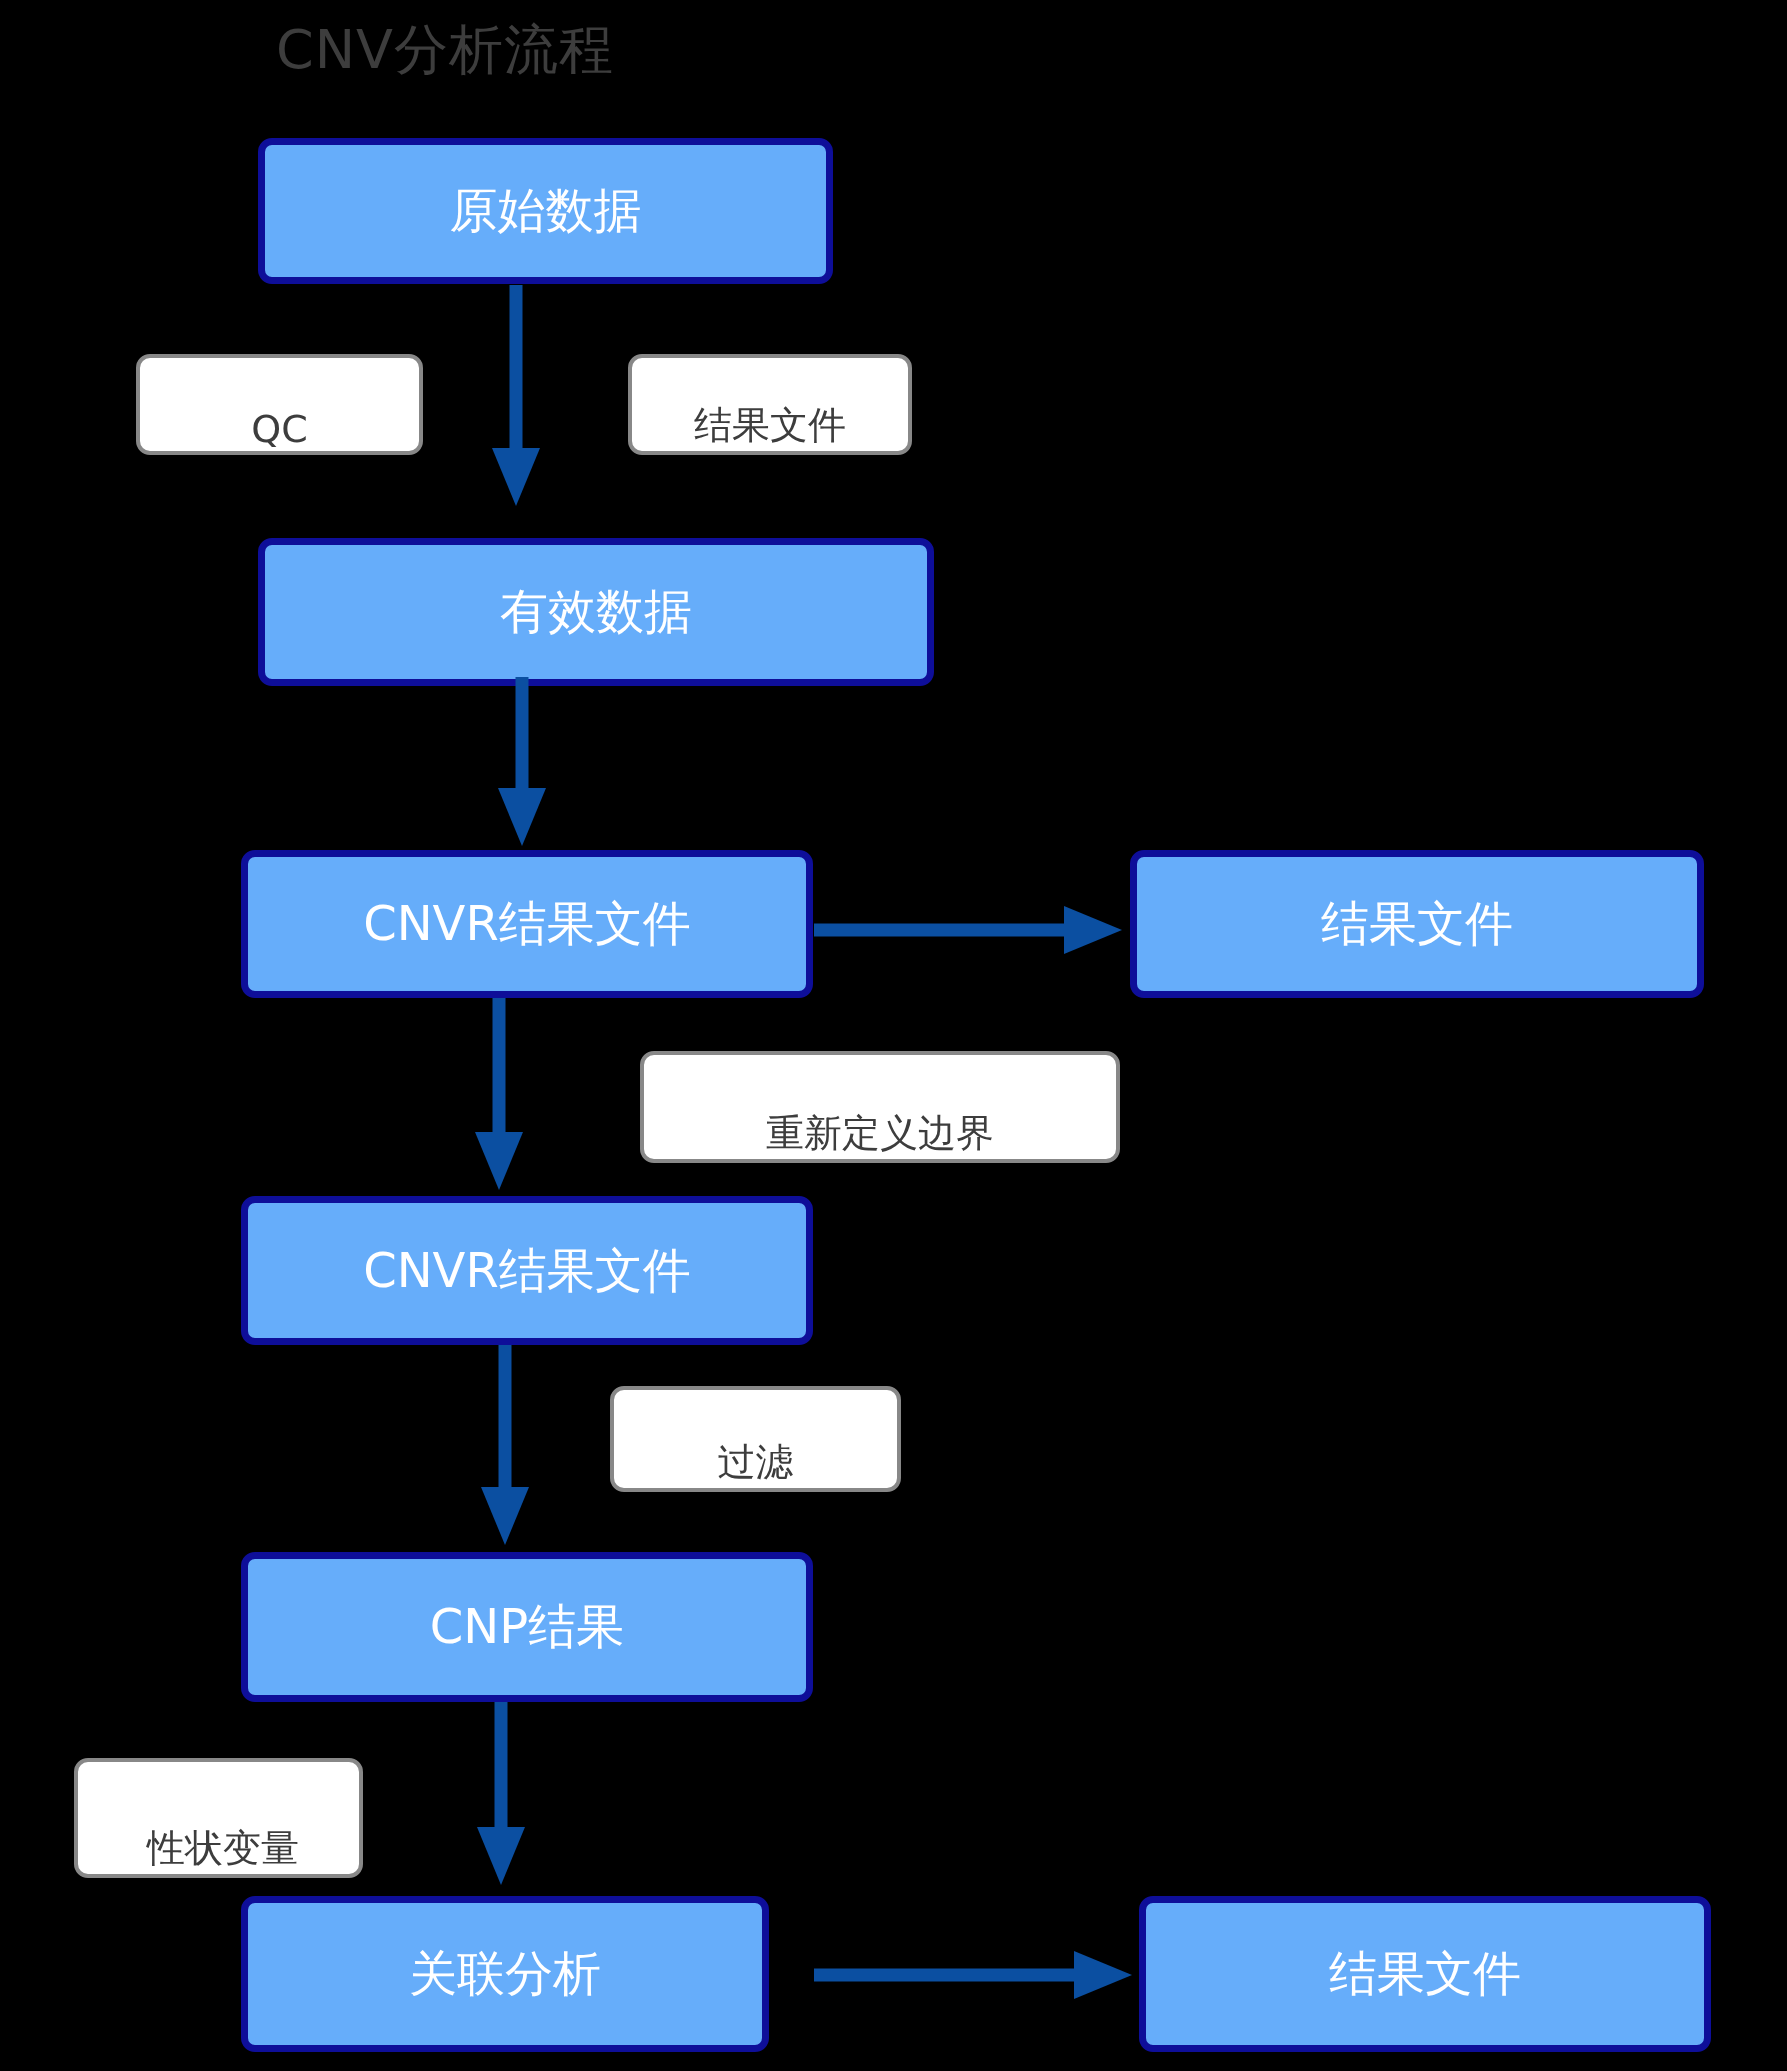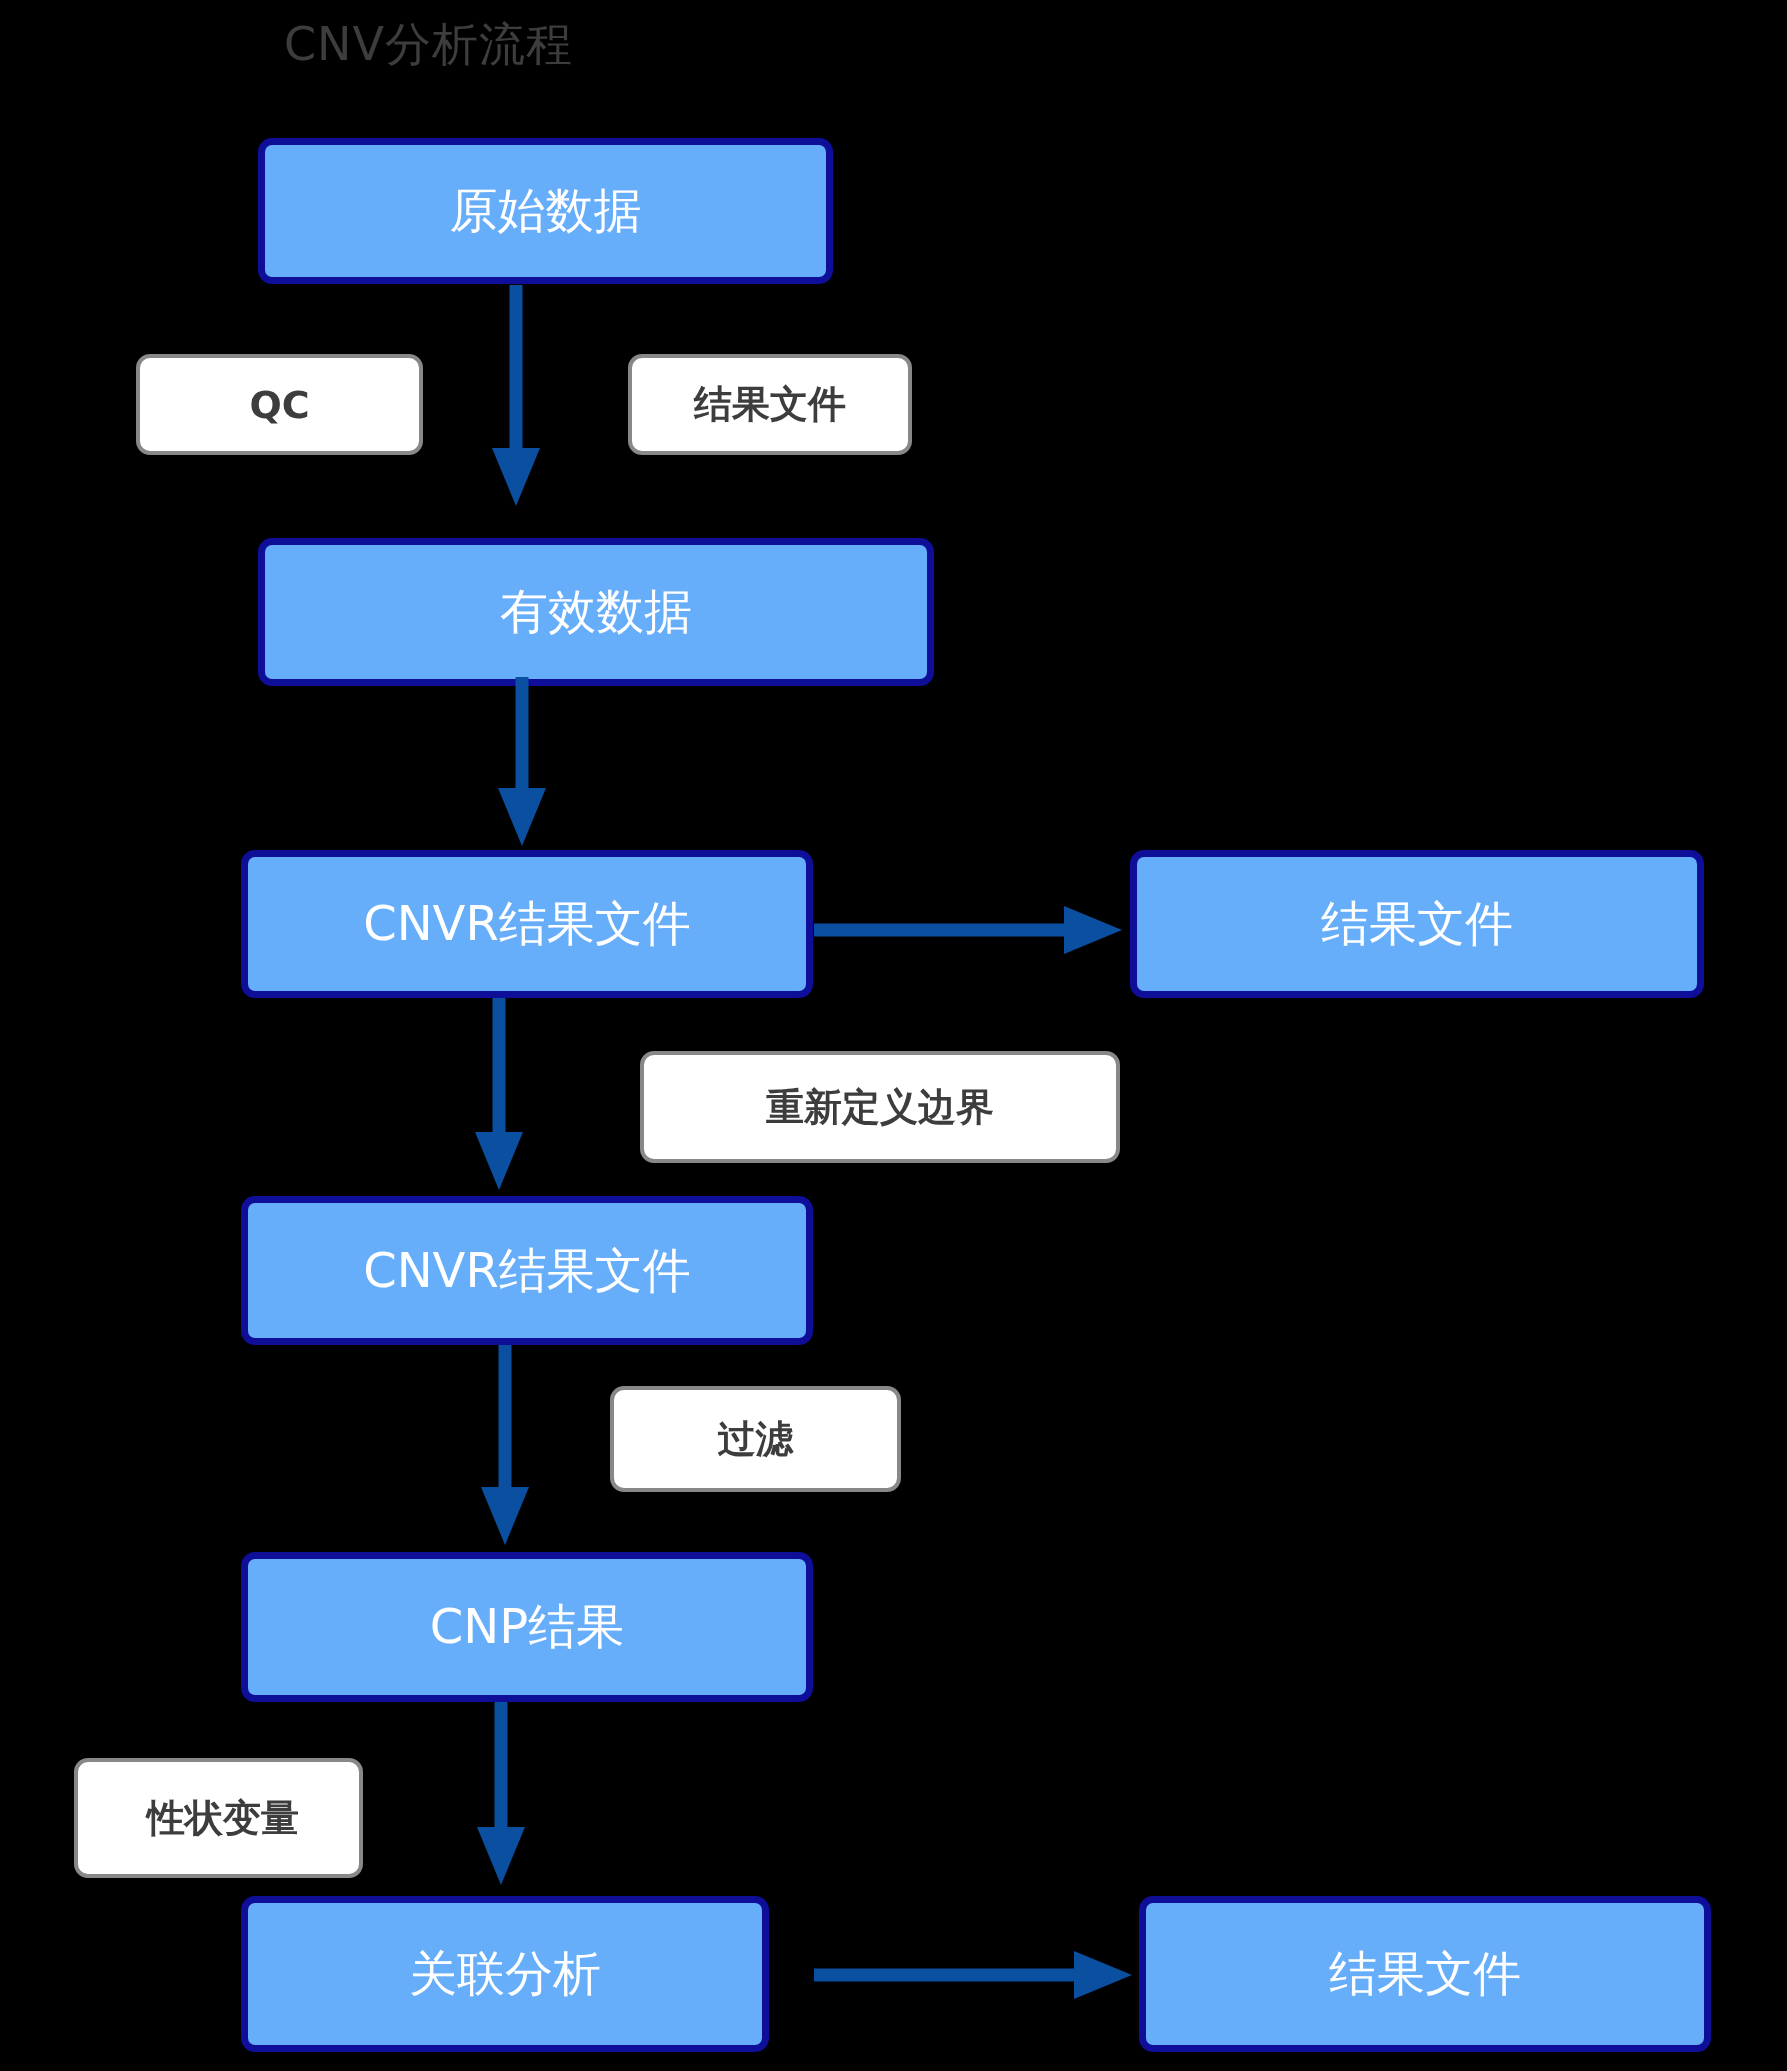--- a/index.html
+++ b/index.html
@@ -6,23 +6,23 @@
   .canvas {
     position: relative;
     width: 1787px;
     height: 2072px;
     background: var(--background, #000000);
     font-family: "DejaVu Sans", sans-serif;
     overflow: hidden;
   }
   .title {
     position: absolute;
-    left: 284px;
+    left: 276px;
     top: 14px;
-    font-size: 46px;
+    font-size: 54px;
     letter-spacing: 1px;
     color: var(--title_text, #3d3d3d);
     white-space: nowrap;
   }
   .node {
     position: absolute;
     display: flex;
     align-items: center;
     justify-content: center;
     box-sizing: border-box;
@@ -30,30 +30,29 @@
     border: 7px solid var(--node_border, #0e0e99);
     border-radius: 14px;
     color: var(--node_text, #ffffff);
     font-size: 48px;
     white-space: nowrap;
     text-align: right;
   }
   .plabel {
     position: absolute;
     display: flex;
-    align-items: center;
+    align-items: flex-end;
     justify-content: center;
     box-sizing: border-box;
     background: var(--label_fill, #ffffff);
     border: 4px solid var(--label_border, #888888);
     border-radius: 14px;
     color: var(--label_text, #3d3d3d);
     font-size: 38px;
     white-space: nowrap;
-    font-weight: bold;
   }
   .varrow { position: absolute; }
   .varrow .stem {
     position: absolute;
     left: 50%;
     transform: translateX(-50%);
     top: 0;
     width: 13px;
     height: calc(100% - 40px);
     background: var(--arrow, #0b4fa1);

